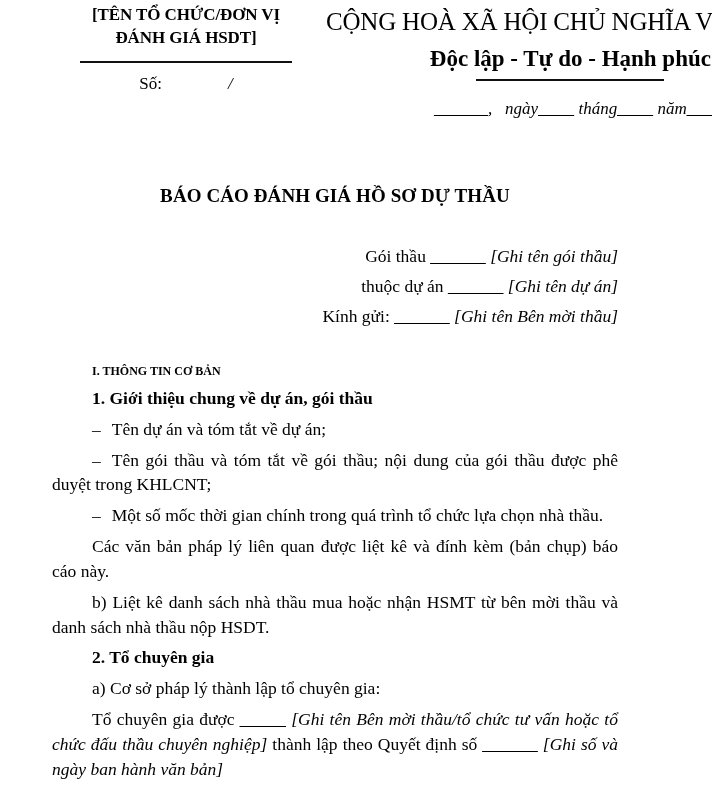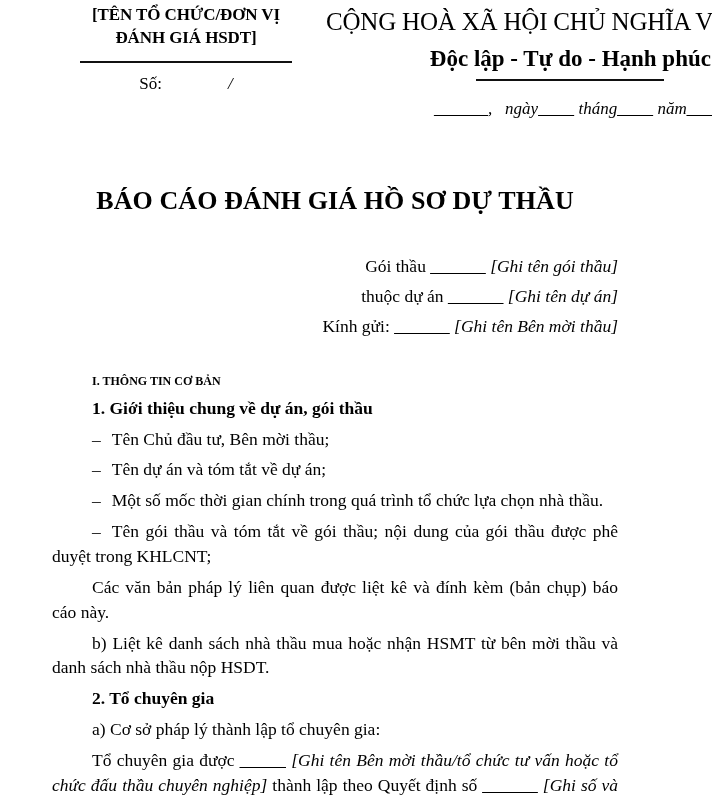--- a/index.html
+++ b/index.html
@@ -93,21 +93,21 @@
   }
   .blank { text-decoration: underline; letter-spacing: 0.5px; }
 
   
   .title-block {
     text-align: center;
     margin-top: 62px;
   }
   .doc-title {
     font-weight: bold;
-    font-size: 26px;
+    font-size: 19px;
     letter-spacing: 0.1px;
   }
   .subject-lines {
     margin-top: 34px;
     text-align: right;
   }
   .subject-lines .sline {
     margin-bottom: 5px;
     font-size: 17.5px;
     white-space: nowrap;
@@ -201,30 +201,27 @@
   </div>
 
   <div class="body-content">
 
     <div class="h1">I. THÔNG TIN CƠ BẢN</div>
 
     <div class="h2">1. Giới thiệu chung về dự án, gói thầu</div>
 
 
     <p class="dash">
-      <span class="dash-mark">–</span><span>Tên Chủ đầu tư, Bên mời thầu;</span>
+      <span class="dash-mark">–</span><span>Tên dự án và tóm tắt về dự án;</span>
     </p>
     <p class="dash">
-      <span class="dash-mark">–</span><span>Tên dự án và tóm tắt về dự án;</span>
+      <span class="dash-mark">–</span><span>Tên gói thầu và tóm tắt về gói thầu; nội dung của gói thầu được phê duyệt trong KHLCNT;</span>
     </p>
     <p class="dash">
       <span class="dash-mark">–</span><span>Một số mốc thời gian chính trong quá trình tổ chức lựa chọn nhà thầu.</span>
-    </p>
-    <p class="dash">
-      <span class="dash-mark">–</span><span>Tên gói thầu và tóm tắt về gói thầu; nội dung của gói thầu được phê duyệt trong KHLCNT;</span>
     </p>
 
     <p class="para">Các văn bản pháp lý liên quan được liệt kê và đính kèm (bản chụp) báo cáo này.</p>
 
     <p class="para">
       <span>b)</span>
       <span>Liệt kê danh sách nhà thầu mua hoặc nhận HSMT từ bên mời thầu và danh sách nhà thầu nộp HSDT.</span>
     </p>
 
     <div class="h2">2. Tổ chuyên gia</div>

